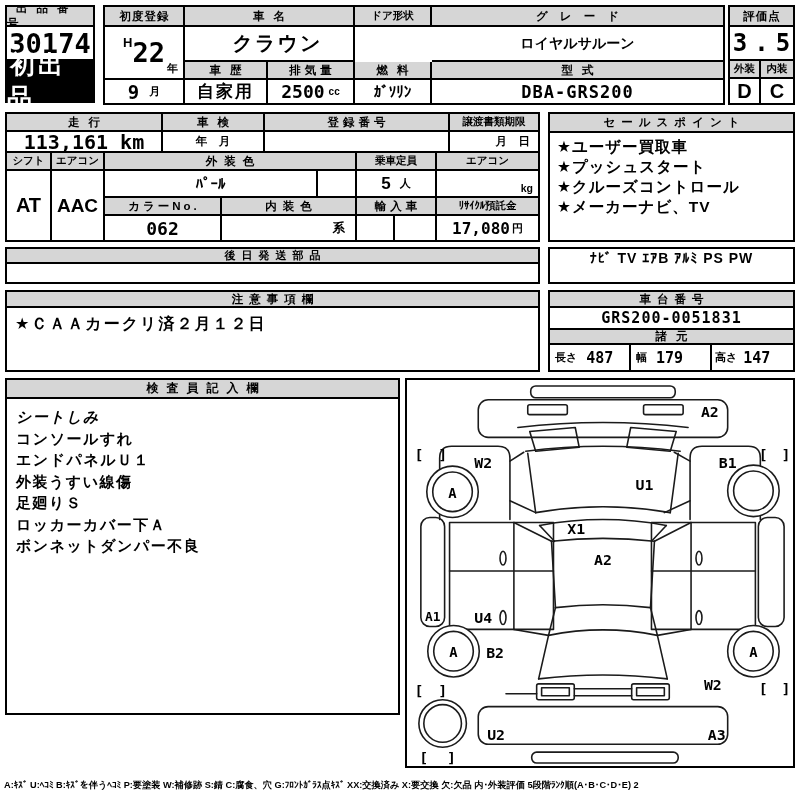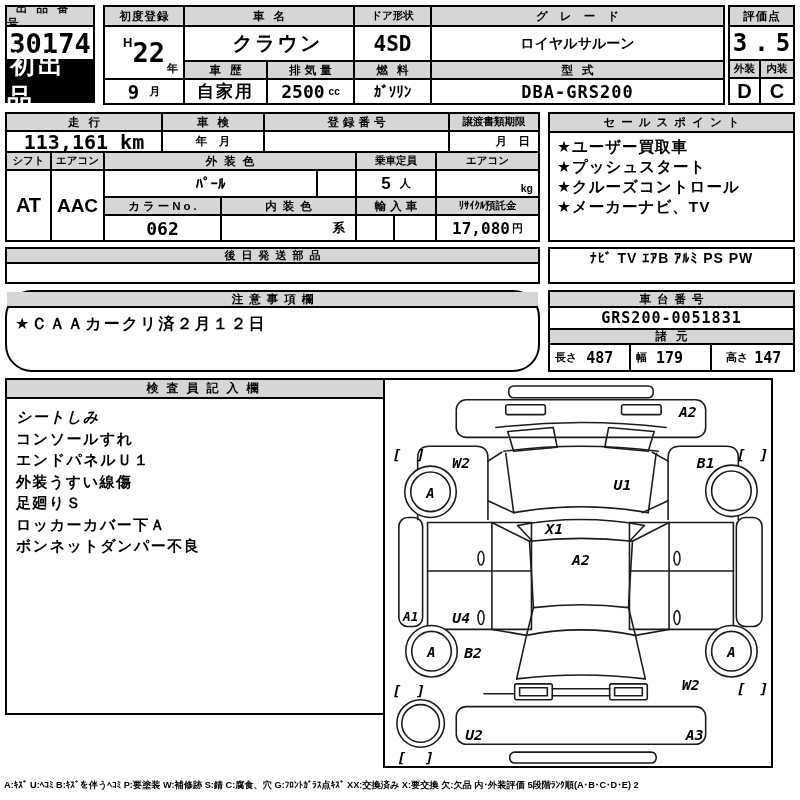--- a/index.html
+++ b/index.html
@@ -45,23 +45,20 @@
     <div class="cell h nr" style="left:327px;top:0;width:291px;height:20px;letter-spacing:12px;text-indent:12px;">グレード</div>
 
     <div class="cell" style="left:0;top:20px;width:80px;height:53px;position:absolute;">
       <span style="font-size:13px;font-weight:bold;align-self:flex-start;margin-top:8px;">H</span>
       <span class="big mono" style="font-size:27px;">22</span>
       <span class="unit" style="position:absolute;right:5px;bottom:2px;font-size:11px;">年</span>
     </div>
     <div class="cell" style="left:80px;top:20px;width:170px;height:35px;font-size:20px;letter-spacing:2px;padding-left:17px;">
       <span class="big">クラウン</span>
     </div>
-    <div class="cell" style="left:250px;top:20px;width:77px;height:35px;font-size:21px;">
-      <span class="big mono">4SD</span>
-    </div>
     <div class="cell nr" style="left:327px;top:20px;width:291px;height:35px;font-size:14px;">
       <span class="big">ロイヤルサルーン</span>
     </div>
 
     <div class="cell h wide" style="left:80px;top:55px;width:83px;height:18px;">車歴</div>
     <div class="cell h" style="left:163px;top:55px;width:87px;height:18px;">排気量</div>
     <div class="cell h wide" style="left:250px;top:55px;width:77px;height:18px;">燃料</div>
     <div class="cell h wide nr" style="left:327px;top:55px;width:291px;height:18px;">型式</div>
 
     <div class="cell nb" style="left:0;top:73px;width:80px;height:23px;">
@@ -164,62 +161,62 @@
 
   <div class="blk" style="left:5px;top:247px;width:535px;height:37px;">
     <div class="hbar" style="height:15px;font-size:11px;">後日発送部品</div>
     <div></div>
   </div>
 
   <div class="blk" style="left:548px;top:247px;width:247px;height:37px;">
     <div style="display:flex;align-items:center;justify-content:center;height:18px;font-size:14px;font-weight:bold;letter-spacing:1px;">ﾅﾋﾞ TV ｴｱB ｱﾙﾐ PS PW</div>
   </div>
 
-  <div class="blk" style="left:5px;top:290px;width:535px;height:82px;border-radius:27px;">
+  <div class="blk" style="left:5px;top:290px;width:535px;height:82px;">
     <div class="hbar" style="height:16px;font-size:11.5px;">注意事項欄</div>
     <div class="list" style="padding:6px 8px;">
       <div style="font-size:16px;font-weight:600;letter-spacing:2px;">★ＣＡＡカークリ済２月１２日</div>
     </div>
   </div>
 
   <div class="blk" style="left:548px;top:290px;width:247px;height:82px;">
     <div class="cell h nr" style="left:0;top:0;width:243px;height:16px;letter-spacing:6px;text-indent:6px;">車台番号</div>
     <div class="cell nr" style="left:0;top:16px;width:243px;height:22px;">
       <span class="big mono" style="font-size:15px;letter-spacing:1px;">GRS200-0051831</span>
     </div>
     <div class="cell h wide nr" style="left:0;top:38px;width:243px;height:15px;">諸元</div>
     <div class="cell nb" style="left:0;top:53px;width:81px;height:25px;justify-content:flex-start;padding-left:5px;">
       <span class="unit" style="font-size:11px;">長さ</span>
       <span class="big mono" style="font-size:15px;margin-left:9px;">487</span>
     </div>
     <div class="cell nb" style="left:81px;top:53px;width:81px;height:25px;justify-content:flex-start;padding-left:5px;">
       <span class="unit" style="font-size:11px;">幅</span>
       <span class="big mono" style="font-size:15px;margin-left:9px;">179</span>
     </div>
-    <div class="cell nr nb" style="left:162px;top:53px;width:82px;height:25px;justify-content:flex-start;padding-left:14px;">
+    <div class="cell nr nb" style="left:162px;top:53px;width:82px;height:25px;justify-content:flex-start;padding-left:3px;">
       <span class="unit" style="font-size:11px;">高さ</span>
       <span class="big mono" style="font-size:15px;margin-left:6px;">147</span>
     </div>
   </div>
 
   <div class="blk" style="left:5px;top:378px;width:395px;height:337px;">
     <div class="hbar" style="height:19px;font-size:12px;letter-spacing:8px;text-indent:8px;">検査員記入欄</div>
     <div class="list" style="padding:7px 9px;font-weight:600;font-size:15px;line-height:21.5px;letter-spacing:1.5px;">
       <div style="font-weight:600;font-style:italic;">シートしみ</div>
       <div style="font-weight:600;">コンソールすれ</div>
       <div style="font-weight:600;">エンドパネルＵ１</div>
       <div style="font-weight:600;">外装うすい線傷</div>
       <div style="font-weight:600;">足廻りＳ</div>
       <div style="font-weight:600;">ロッカーカバー下Ａ</div>
       <div style="font-weight:600;">ボンネットダンパー不良</div>
     </div>
   </div>
 
 
-  <div class="blk" style="left:383px;top:378px;width:390px;height:390px;font-style:italic;">
+  <div class="blk" style="left:405px;top:378px;width:390px;height:390px;">
     <svg width="386" height="386" viewBox="0 0 390 390">
       <g class="ln">
         <rect x="125" y="6" width="146" height="12" rx="5"></rect>
         <rect x="72" y="20" width="252" height="38" rx="10"></rect>
         <rect x="122" y="25" width="40" height="10" rx="2"></rect>
         <rect x="239" y="25" width="40" height="10" rx="2"></rect>
         <path d="M112,48 Q198,38 284,48"></path>
         <path d="M124,52 L170,48 L174,68 L130,72 Z"></path>
         <path d="M272,52 L226,48 L222,68 L266,72 Z"></path>
         <path d="M120,72 Q198,62 276,72"></path>

